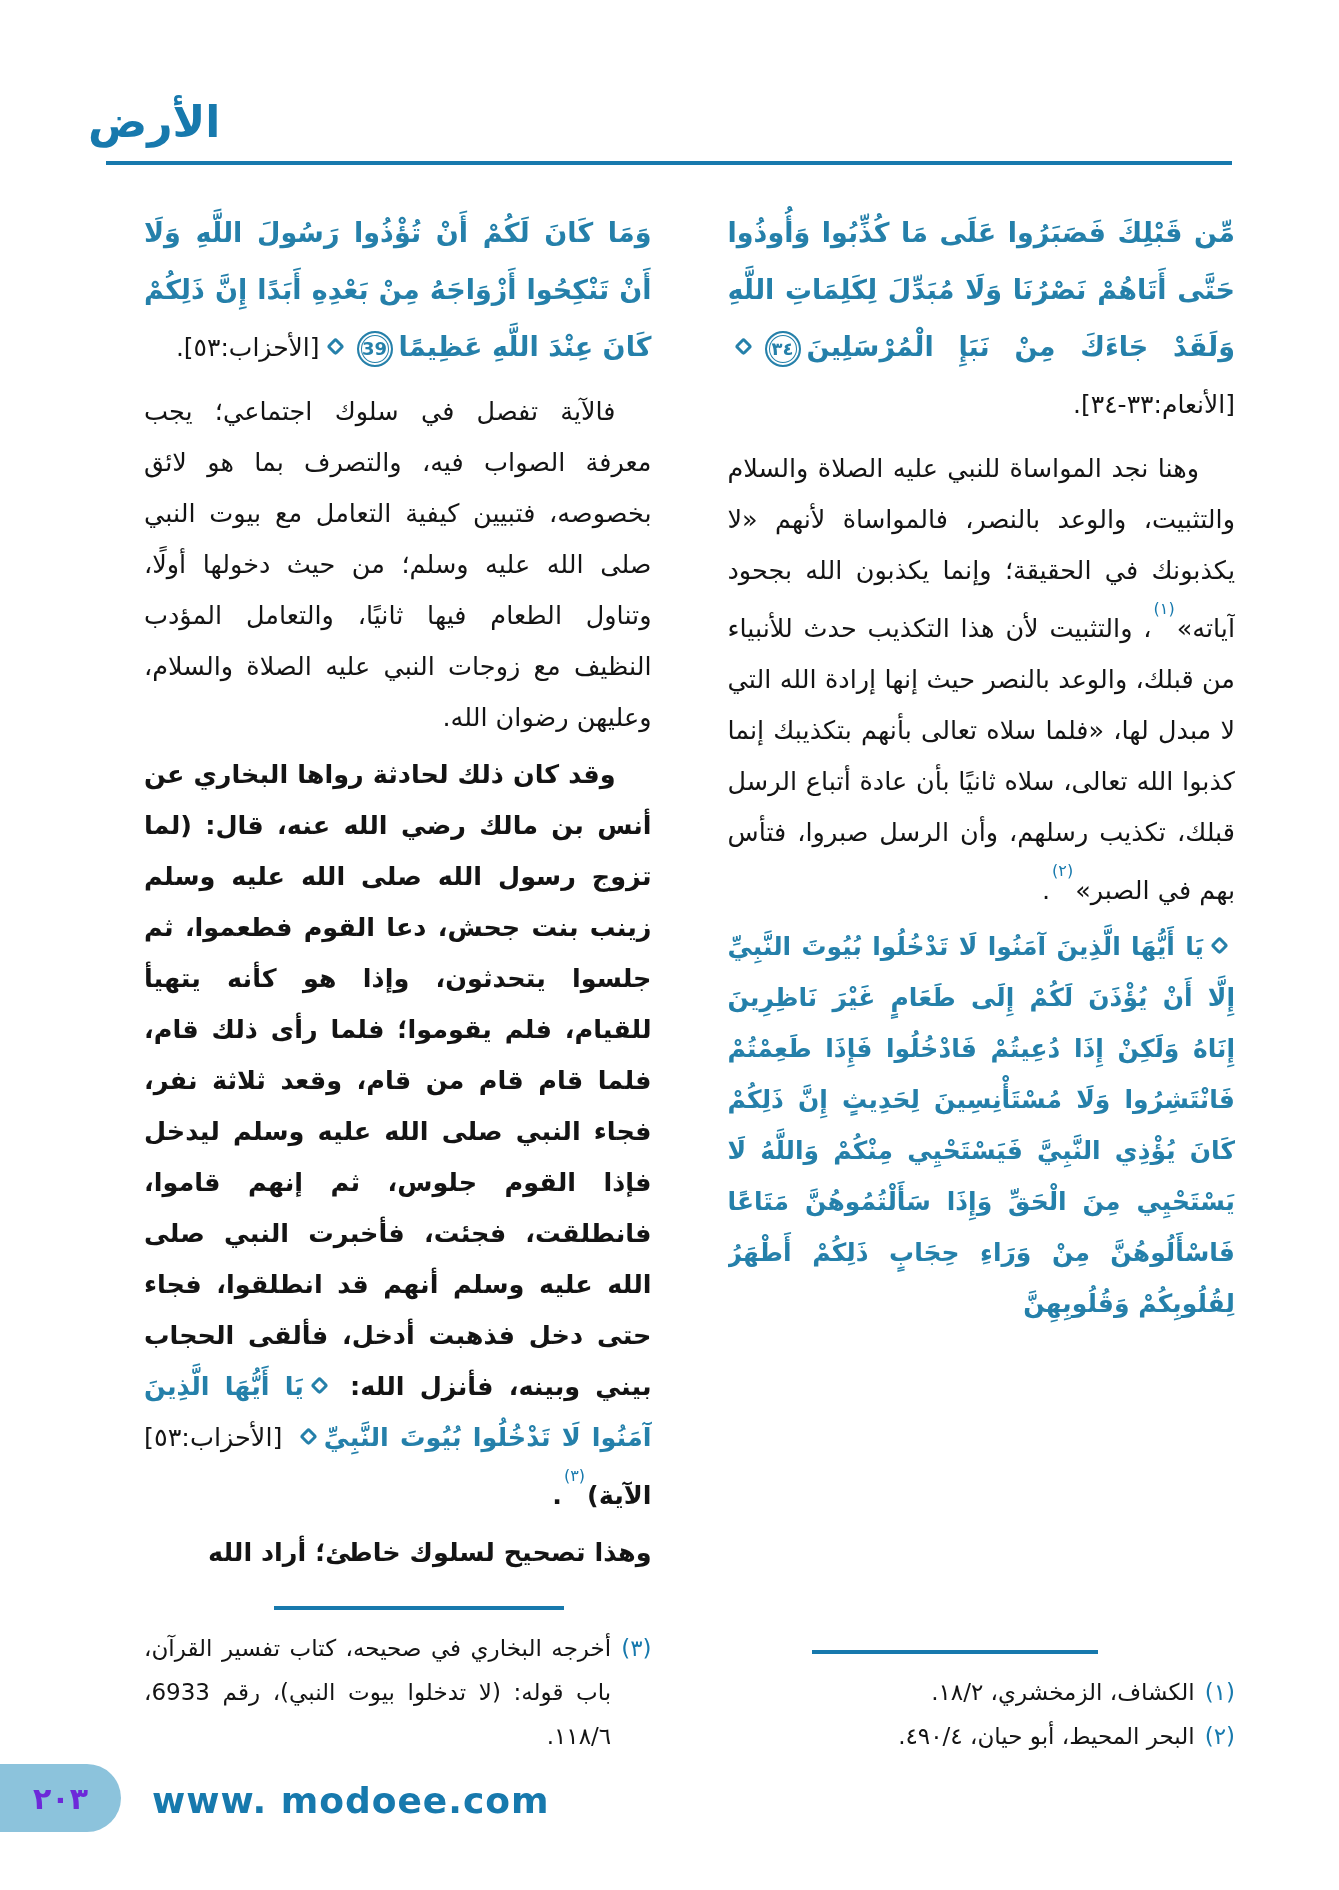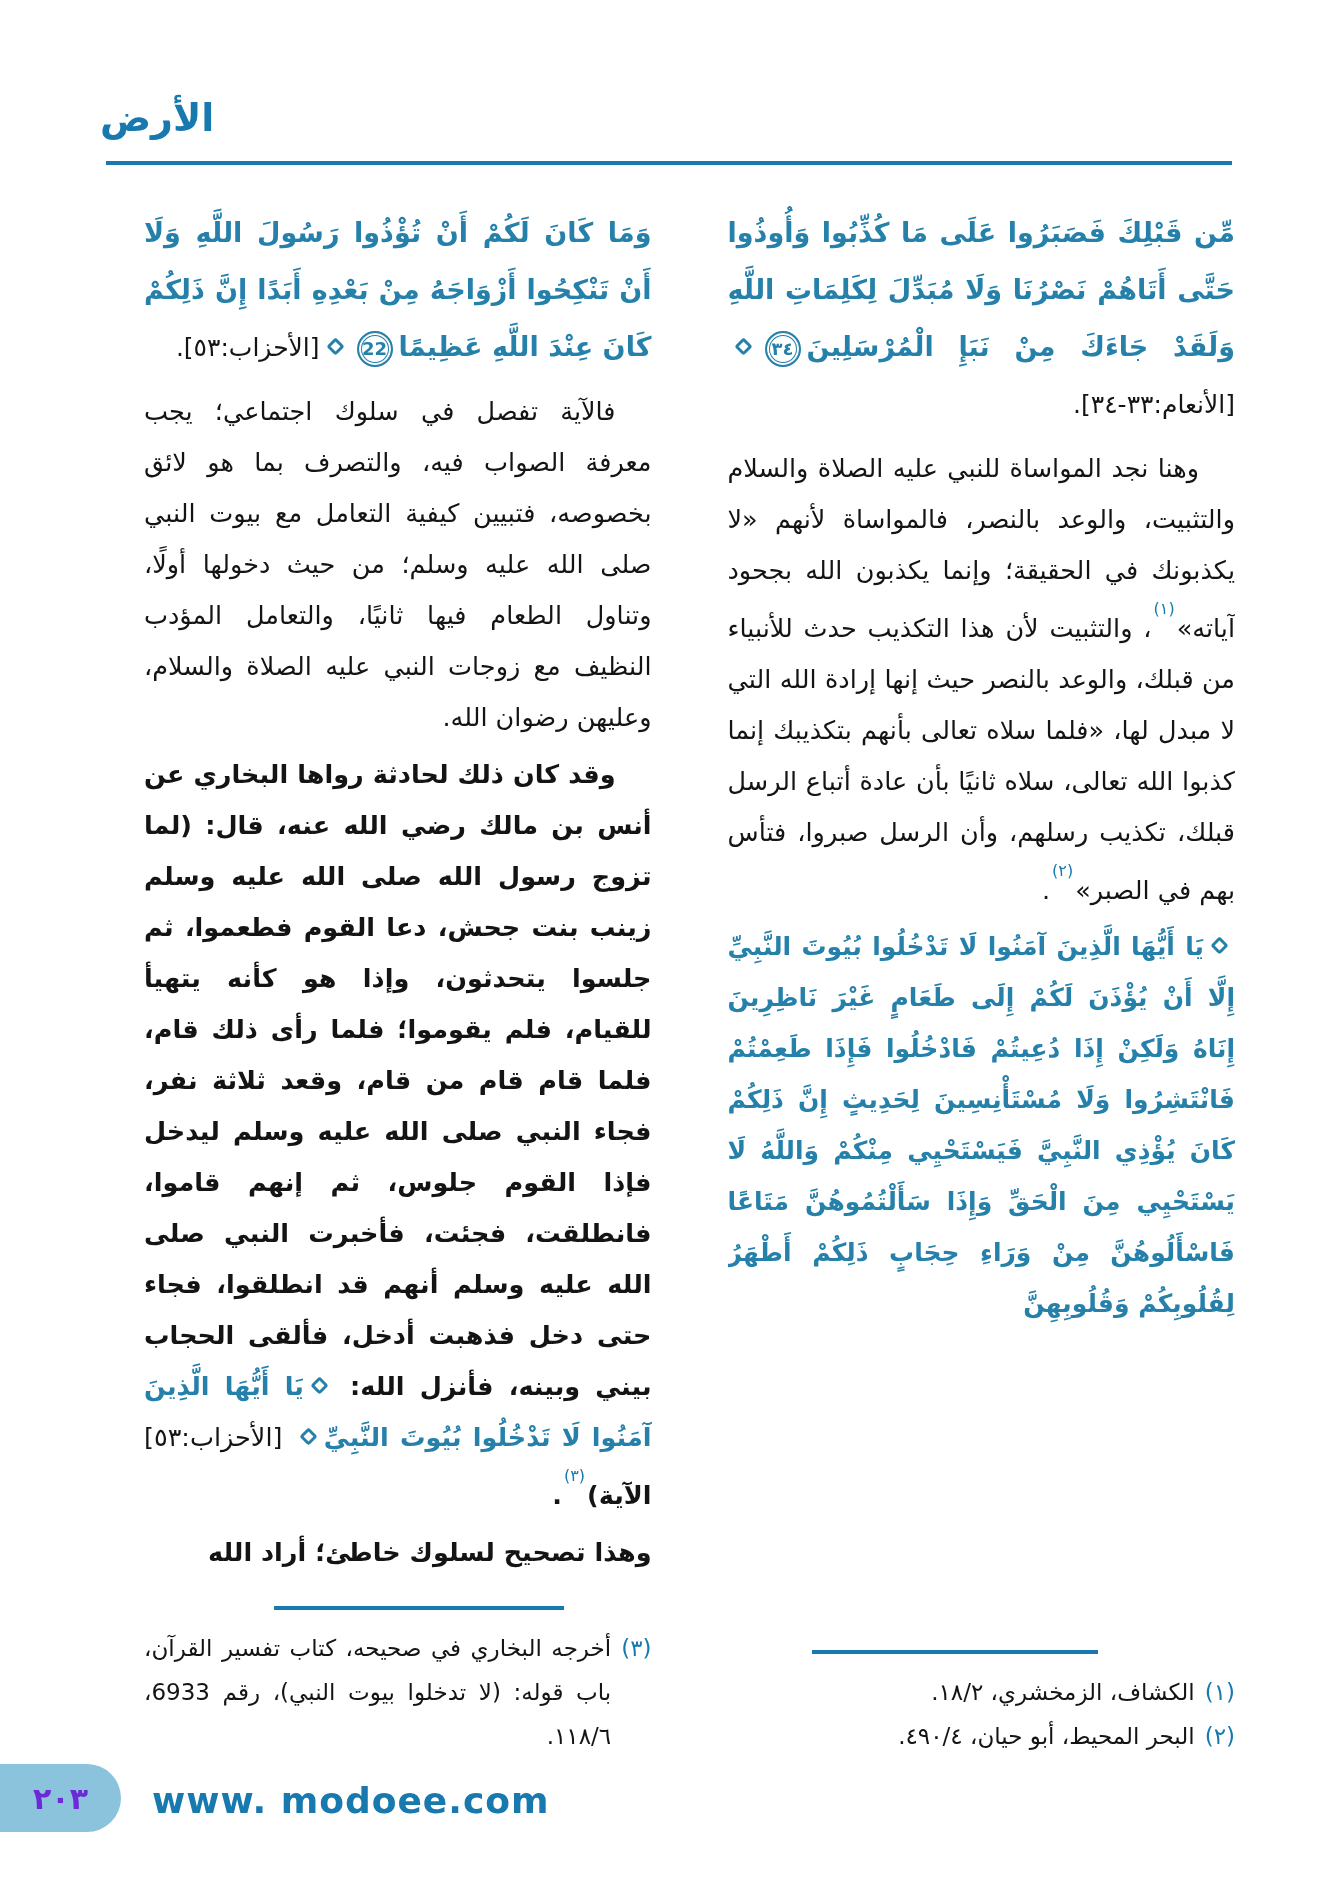--- a/index.html
+++ b/index.html
@@ -9,21 +9,21 @@
     --ink:#141414;
   }
   *{box-sizing:border-box;}
   html,body{margin:0;padding:0;}
   body{
     width:1339px;height:1890px;position:relative;background:#ffffff;
     font-family:"DejaVu Sans", sans-serif;direction:rtl;color:var(--ink);
     overflow:hidden;
   }
   .page-title{
-    position:absolute;top:96px;left:100px;font-size:38px;font-weight:bold;
+    position:absolute;top:96px;left:88px;font-size:44px;font-weight:bold;
     color:var(--accent);
   }
   .top-rule{
     position:absolute;top:161px;left:106px;right:107px;height:4px;
     background:var(--accent);
   }
   .columns{
     position:absolute;top:198px;right:104px;left:104px;bottom:132px;
     display:flex;gap:36px;
   }
@@ -108,21 +108,21 @@
       <div class="fn">
           <span class="fn-num">(٢)</span>
           <span class="fn-text">البحر المحيط، أبو حيان، ٤٩٠/٤.</span>
         </div>
     </div>
   </div>
 
   <div class="col">
     <div class="col-text lc-text">
       <div class="quran-block"><span>وَمَا كَانَ لَكُمْ أَنْ تُؤْذُوا رَسُولَ اللَّهِ وَلَا أَنْ تَنْكِحُوا أَزْوَاجَهُ مِنْ بَعْدِهِ أَبَدًا إِنَّ ذَلِكُمْ كَانَ عِنْدَ اللَّهِ عَظِيمًا</span><span class="ayah-medallion">
-            <span>22</span>
+            <span>39</span>
           </span><span class="rosette"></span><span class="verse-ref">[الأحزاب:٥٣].</span></div>
 
       <p class="body-p">فالآية تفصل في سلوك اجتماعي؛ يجب معرفة الصواب فيه، والتصرف بما هو لائق بخصوصه، فتبيين كيفية التعامل مع بيوت النبي صلى الله عليه وسلم؛ من حيث دخولها أولًا، وتناول الطعام فيها ثانيًا، والتعامل المؤدب النظيف مع زوجات النبي عليه الصلاة والسلام، وعليهن رضوان الله.</p>
 
       <p class="body-p bold"><span>وقد كان ذلك لحادثة رواها البخاري عن أنس بن مالك رضي الله عنه، قال: (لما تزوج رسول الله صلى الله عليه وسلم زينب بنت جحش، دعا القوم فطعموا، ثم جلسوا يتحدثون، وإذا هو كأنه يتهيأ للقيام، فلم يقوموا؛ فلما رأى ذلك قام، فلما قام قام من قام، وقعد ثلاثة نفر، فجاء النبي صلى الله عليه وسلم ليدخل فإذا القوم جلوس، ثم إنهم قاموا، فانطلقت، فجئت، فأخبرت النبي صلى الله عليه وسلم أنهم قد انطلقوا، فجاء حتى دخل فذهبت أدخل، فألقى الحجاب بيني وبينه، فأنزل الله: </span><span class="rosette"></span><span class="quran-inline">يَا أَيُّهَا الَّذِينَ آمَنُوا لَا تَدْخُلُوا بُيُوتَ النَّبِيِّ</span><span class="rosette"></span><span class="inline-ref"> [الأحزاب:٥٣] </span><span>الآية)</span><sup class="fnref">(٣)</sup><span>.</span></p>
 
       <p class="body-p bold no-indent">وهذا تصحيح لسلوك خاطئ؛ أراد الله</p>
     </div>
 
     <div class="fn-block">

